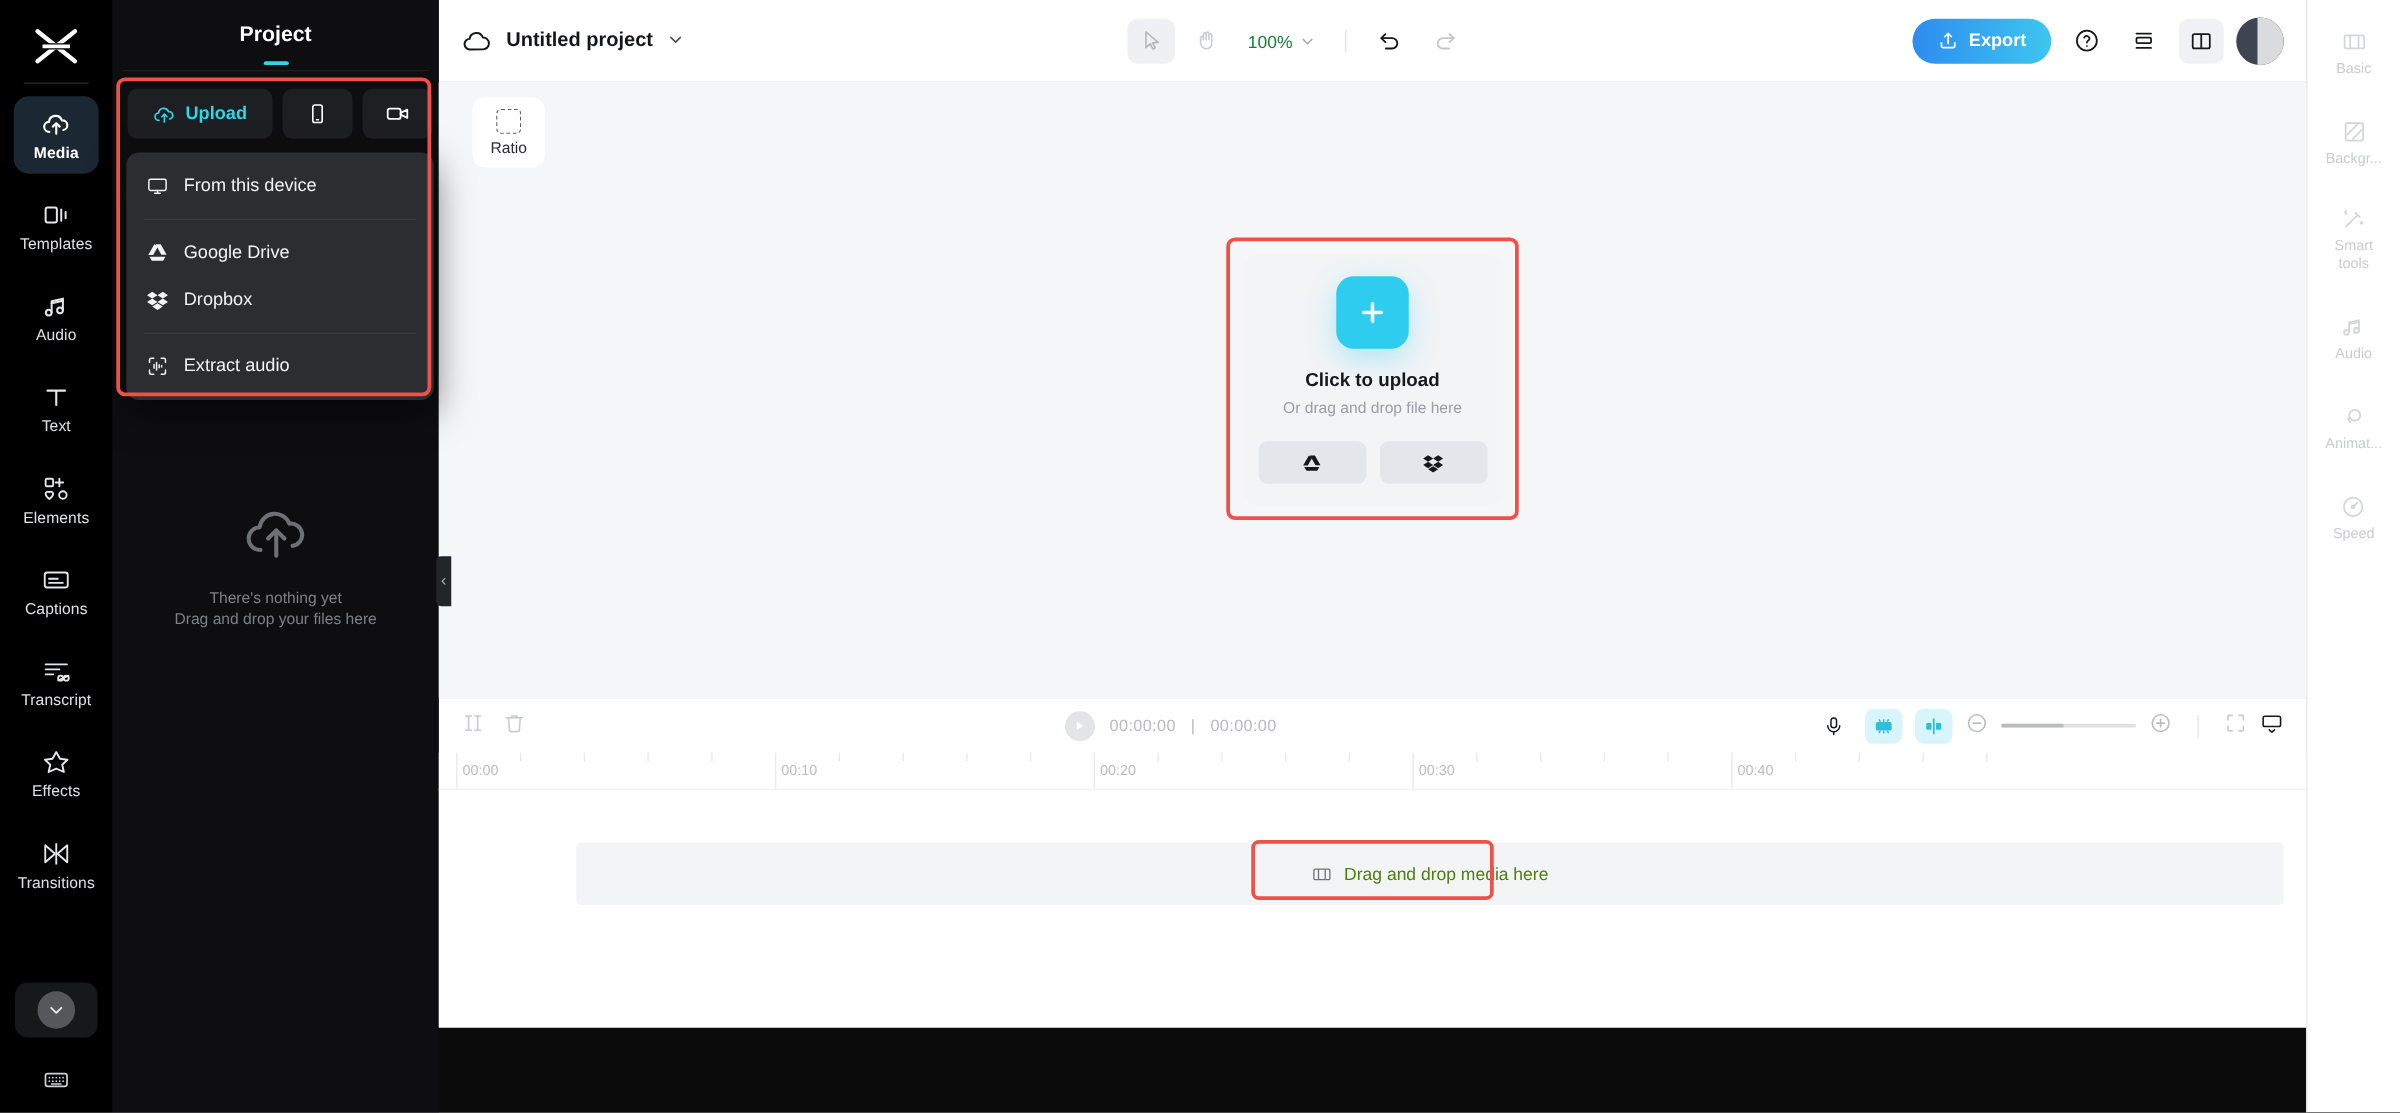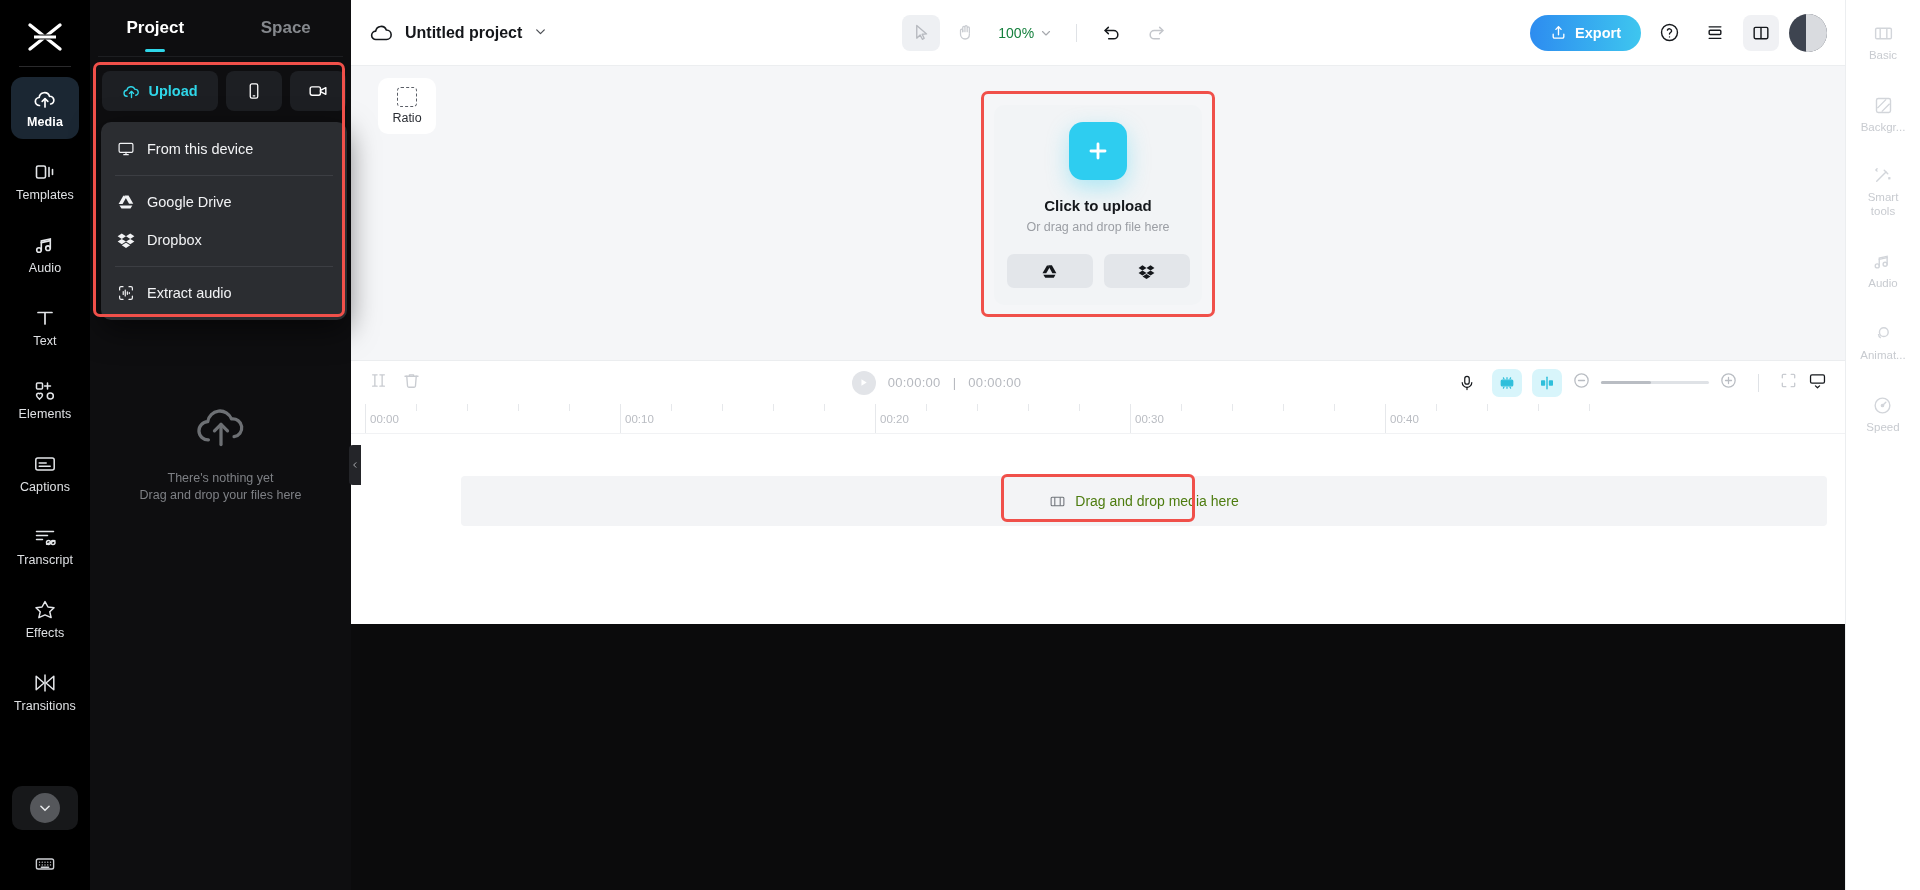--- a/index.html
+++ b/index.html
@@ -100,21 +100,21 @@
 
   
   .drag-handle {
     position: absolute; right: -10px; top: 445px; width: 12px; height: 40px;
     background: #242529; border-radius: 4px 0 0 4px;
     display: flex; align-items: center; justify-content: center;
     color: #a9abaf; font-size: 11px; z-index: 45; cursor: ew-resize;
   }
 
   
-  .main { flex: 1; height: 624px; background: #fff; display: flex; flex-direction: column; min-width: 0; }
+  .main { flex: 1; height: 822px; background: #fff; display: flex; flex-direction: column; min-width: 0; }
 
   .topbar { height: 66px; display: flex; align-items: center; padding: 0 18px; border-bottom: 1px solid #eceef0; }
   .proj { display: flex; align-items: center; gap: 12px; }
   .proj-name { font-size: 16px; font-weight: 700; color: #14161a; }
   .chev { color: #4a4d53; font-size: 13px; cursor: pointer; }
   .top-center { flex: 1; display: flex; align-items: center; justify-content: center; gap: 6px; }
   .tool-btn { width: 38px; height: 36px; border-radius: 8px; display: flex; align-items: center; justify-content: center; cursor: pointer; }
   .tool-btn.sel { background: #eef0f3; }
   .zoom-val { font-size: 14px; color: #15803d; display: flex; align-items: center; gap: 6px; cursor: pointer; margin: 0 8px; }
   .vsep { width: 1px; height: 18px; background: #dfe2e6; margin: 0 10px; }
@@ -298,23 +298,20 @@
           <path d="M6 10h.01M9 10h.01M12 10h.01M15 10h.01M18 10h.01M6 13h.01M9 13h.01M12 13h.01M15 13h.01M18 13h.01M8 15.5h8"></path>
         </svg>
       </div>
     </div>
   </div>
 
   <div class="panel">
     <div class="panel-tabs">
       <div class="ptab active">
         <span>Project</span>
-      </div>
-      <div class="ptab">
-        <span>Space</span>
       </div>
     </div>
     <div class="panel-divider"></div>
 
     <div class="upload-row">
       <div class="upl-main">
         <svg width="19" height="19" viewBox="0 0 24 24" fill="none" stroke="#2fd6e8" stroke-width="1.7" stroke-linecap="round" stroke-linejoin="round">
           <path d="M6.5 18a3.8 3.8 0 0 1-.3-7.6 5.2 5.2 0 0 1 10-1.1 3.7 3.7 0 0 1 1.1 7.4"></path>
           <path d="M12 19.6v-7.4"></path>
             <path d="M9.4 14.4 12 11.8l2.6 2.6"></path>

